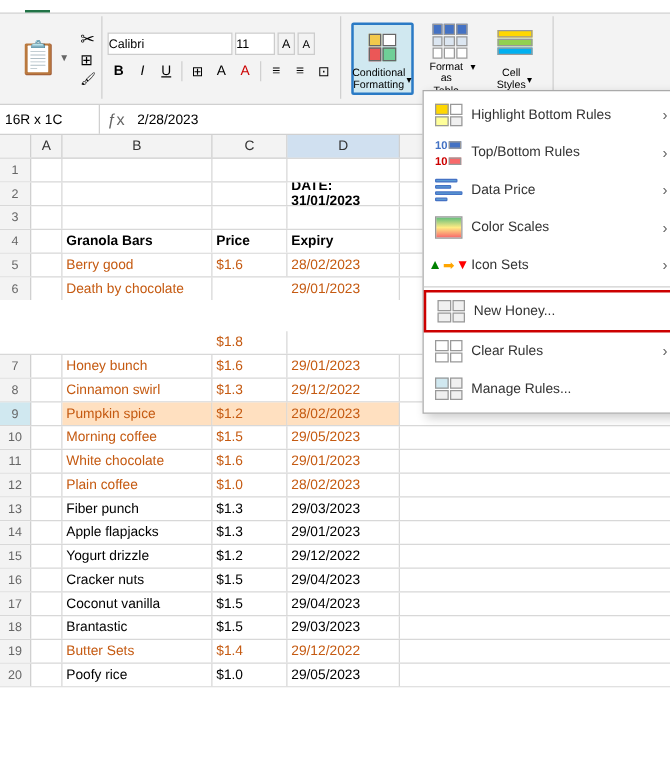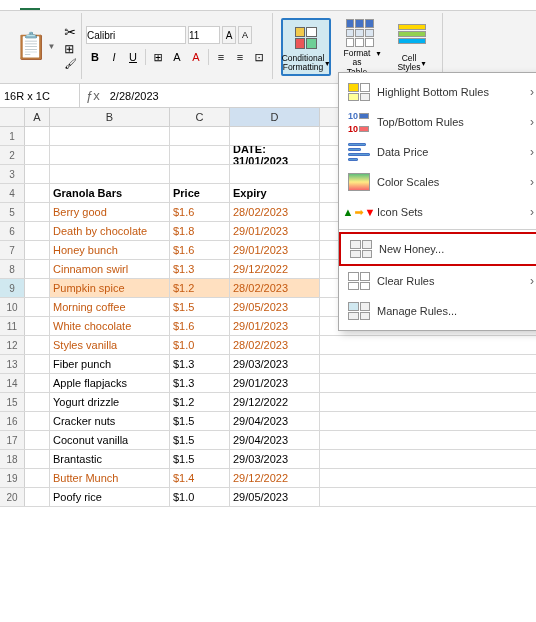--- a/index.html
+++ b/index.html
@@ -265,21 +265,21 @@
     <div class="row-num ">5</div>
     <div class="cell cell-a"></div>
     <div class="cell cell-b " style="color:#c55a11;">Berry good</div>
     <div class="cell cell-c " style="color:#c55a11;">$1.6</div>
     <div class="cell cell-d " style="color:#c55a11;">28/02/2023</div>
   </div>
       <div class="sheet-row">
     <div class="row-num ">6</div>
     <div class="cell cell-a"></div>
     <div class="cell cell-b " style="color:#c55a11;">Death by chocolate</div>
-    <div class="cell cell-c " style="color:#c55a11;">$1.8</div>
+    <div class="cell cell-c " style="color:#c55a11;margin-top:43px;">$1.8</div>
     <div class="cell cell-d " style="color:#c55a11;">29/01/2023</div>
   </div>
       <div class="sheet-row">
     <div class="row-num ">7</div>
     <div class="cell cell-a"></div>
     <div class="cell cell-b " style="color:#c55a11;">Honey bunch</div>
     <div class="cell cell-c " style="color:#c55a11;">$1.6</div>
     <div class="cell cell-d " style="color:#c55a11;">29/01/2023</div>
   </div>
       <div class="sheet-row">
@@ -306,21 +306,21 @@
       <div class="sheet-row">
     <div class="row-num ">11</div>
     <div class="cell cell-a"></div>
     <div class="cell cell-b " style="color:#c55a11;">White chocolate</div>
     <div class="cell cell-c " style="color:#c55a11;">$1.6</div>
     <div class="cell cell-d " style="color:#c55a11;">29/01/2023</div>
   </div>
       <div class="sheet-row">
     <div class="row-num ">12</div>
     <div class="cell cell-a"></div>
-    <div class="cell cell-b " style="color:#c55a11;">Styles vanilla</div>
+    <div class="cell cell-b " style="color:#c55a11;">Plain coffee</div>
     <div class="cell cell-c " style="color:#c55a11;">$1.0</div>
     <div class="cell cell-d " style="color:#c55a11;">28/02/2023</div>
   </div>
       <div class="sheet-row">
     <div class="row-num ">13</div>
     <div class="cell cell-a"></div>
     <div class="cell cell-b " style="">Fiber punch</div>
     <div class="cell cell-c " style="">$1.3</div>
     <div class="cell cell-d " style="">29/03/2023</div>
   </div>
@@ -355,21 +355,21 @@
       <div class="sheet-row">
     <div class="row-num ">18</div>
     <div class="cell cell-a"></div>
     <div class="cell cell-b " style="">Brantastic</div>
     <div class="cell cell-c " style="">$1.5</div>
     <div class="cell cell-d " style="">29/03/2023</div>
   </div>
       <div class="sheet-row">
     <div class="row-num ">19</div>
     <div class="cell cell-a"></div>
-    <div class="cell cell-b " style="color:#c55a11;">Butter Munch</div>
+    <div class="cell cell-b " style="color:#c55a11;">Butter Sets</div>
     <div class="cell cell-c " style="color:#c55a11;">$1.4</div>
     <div class="cell cell-d " style="color:#c55a11;">29/12/2022</div>
   </div>
       <div class="sheet-row">
     <div class="row-num ">20</div>
     <div class="cell cell-a"></div>
     <div class="cell cell-b " style="">Poofy rice</div>
     <div class="cell cell-c " style="">$1.0</div>
     <div class="cell cell-d " style="">29/05/2023</div>
   </div>

